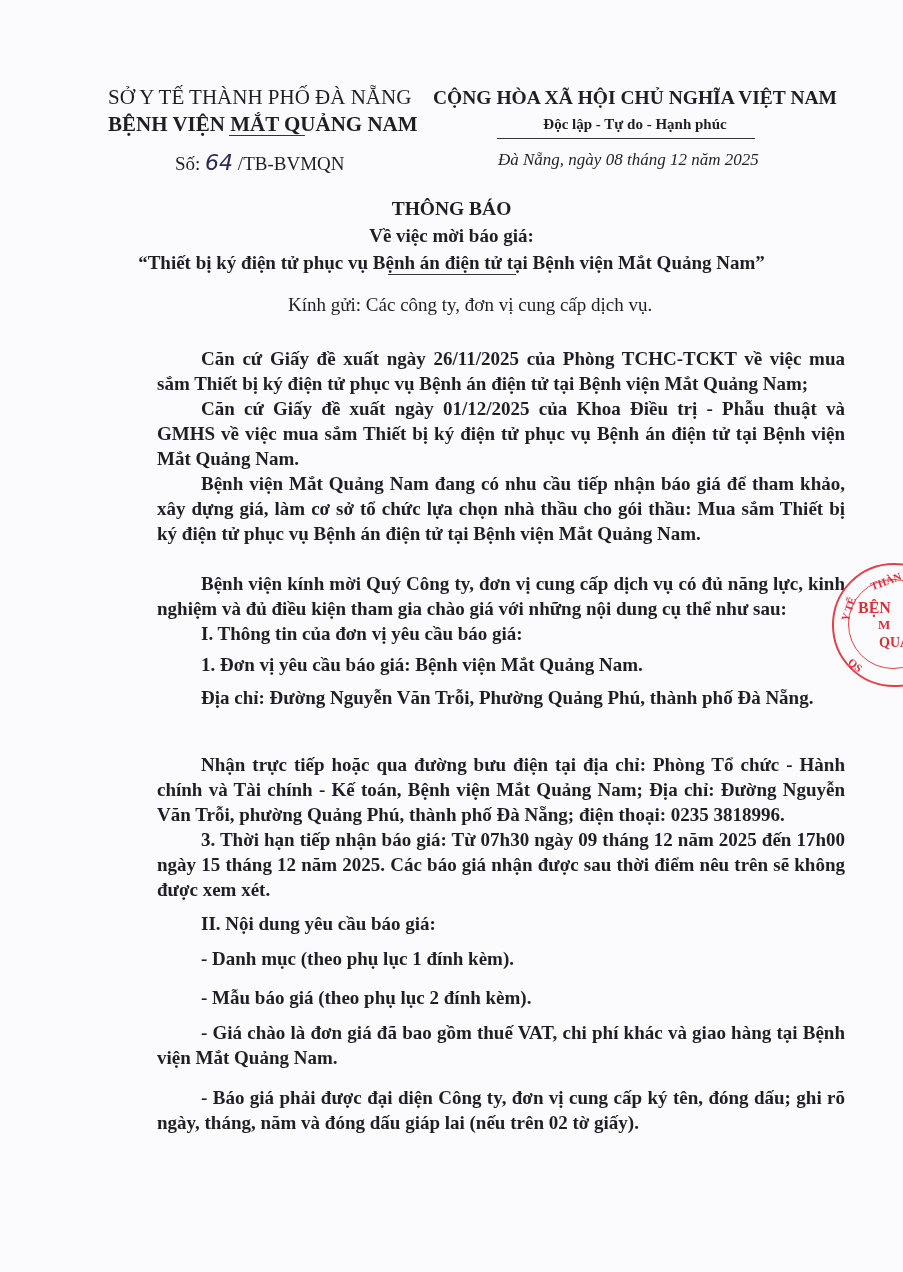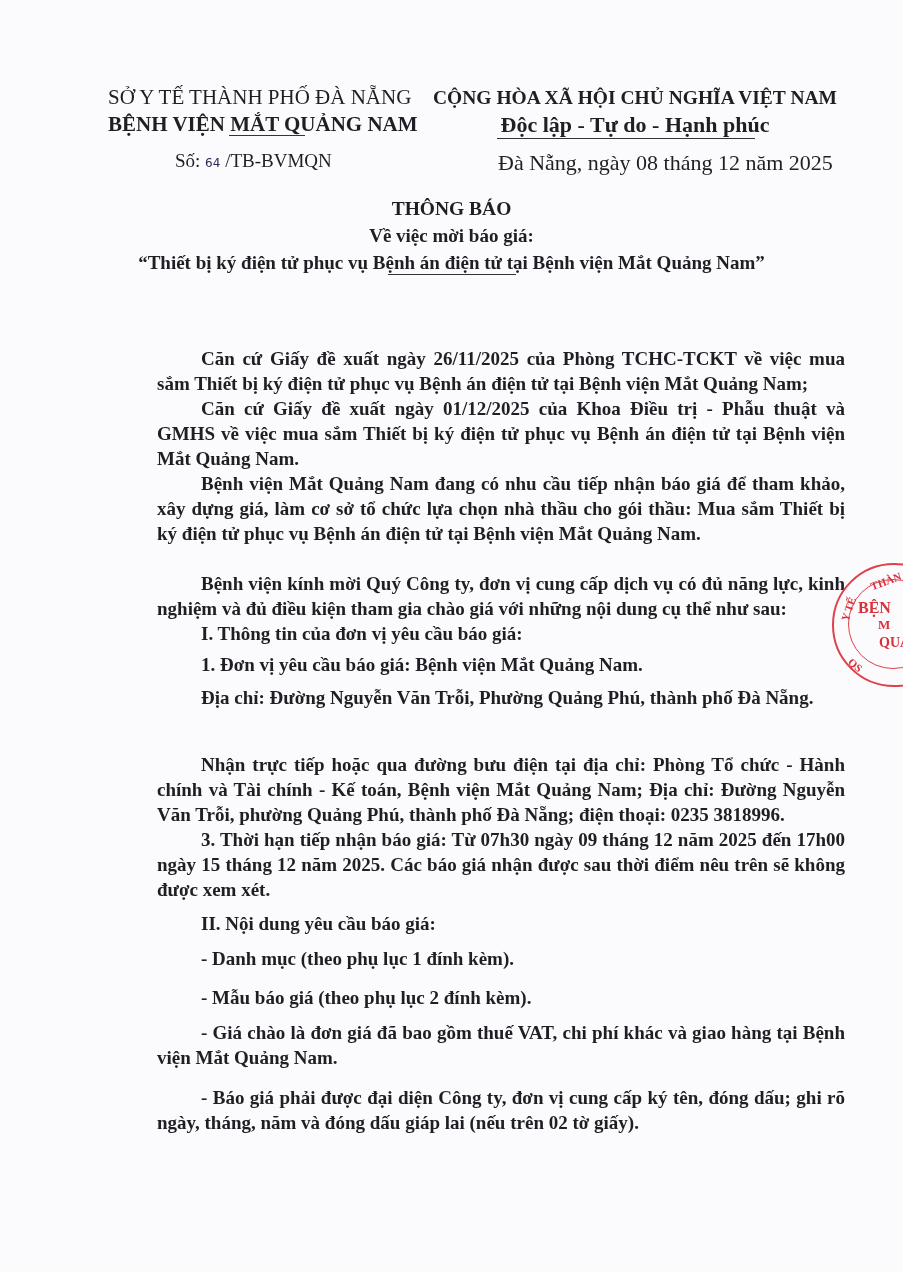--- a/index.html
+++ b/index.html
@@ -8,26 +8,26 @@
       background: #fbfbfd;
       font-family: "Liberation Serif", "DejaVu Serif", serif;
       color: #1e1e24;
       position: relative;
     }
     .page { position: absolute; left: 0; top: 0; width: 903px; height: 1272px; }
     .abs { position: absolute; white-space: nowrap; }
     .hdr-left { left: 108px; top: 84px; width: 300px; text-align: left; font-size: 21px; line-height: 27px; }
     .hdr-left .l2 { font-weight: bold; }
     .hdr-right { left: 420px; top: 84px; width: 430px; text-align: center; font-size: 19.5px; line-height: 27px; font-weight: bold; }
-    .hdr-right .l2 { font-size: 22px; }
+    .hdr-right .l2 { font-size: 15px; }
     .u1 { position: absolute; left: 229px; top: 135px; width: 76px; height: 1px; background: #333; }
     .u2 { position: absolute; left: 497px; top: 138px; width: 258px; height: 1px; background: #333; }
     .so { left: 175px; top: 150px; font-size: 19px; }
-    .so .num { font-family: "DejaVu Sans", sans-serif; font-size: 12px; color: #2a2a55; }
-    .date { left: 498px; top: 150px; font-size: 22px; }
+    .so .num { font-style: italic; font-family: "DejaVu Sans", sans-serif; font-size: 22px; color: #2a2a55; }
+    .date { left: 498px; top: 150px; font-size: 17px; font-style: italic; }
     .title { left: 0; width: 903px; text-align: center; font-weight: bold; }
     .t1 { top: 198px; font-size: 19.5px; }
     .t2 { top: 225px; font-size: 19px; }
     .t3 { top: 252px; font-size: 19px; }
     .u3 { position: absolute; left: 388px; top: 274px; width: 128px; height: 1px; background: #333; }
     .kinh { left: 288px; top: 294px; font-size: 19px; }
     .para { position: absolute; left: 157px; width: 688px; font-size: 19px; line-height: 25px; text-align: justify; white-space: normal; font-weight: bold; }
     .para .ind { display: inline-block; width: 44px; }
     .para.bold { font-weight: bold; }
     .stamp {
@@ -56,20 +56,21 @@
   <div class="u2"></div>
 
   <div class="abs so"><span>Số: </span><span class="num">64</span><span> /TB-BVMQN</span></div>
   <div class="abs date">Đà Nẵng, ngày 08 tháng 12 năm 2025</div>
 
   <div class="abs title t1">THÔNG BÁO</div>
   <div class="abs title t2">Về việc mời báo giá:</div>
   <div class="abs title t3">“Thiết bị ký điện tử phục vụ Bệnh án điện tử tại Bệnh viện Mắt Quảng Nam”</div>
   <div class="u3"></div>
 
+  <div class="abs kinh">Kính gửi:  Các công ty, đơn vị cung cấp dịch vụ.</div>
 
   <div class="para" style="top:346px;"><span class="ind"></span><span>Căn cứ Giấy đề xuất ngày 26/11/2025 của Phòng TCHC-TCKT về việc mua sắm Thiết bị ký điện tử phục vụ Bệnh án điện tử tại Bệnh viện Mắt Quảng Nam;</span></div>
   <div class="para" style="top:396px;"><span class="ind"></span><span>Căn cứ Giấy đề xuất ngày 01/12/2025 của Khoa Điều trị - Phẫu thuật và GMHS về việc mua sắm Thiết bị ký điện tử phục vụ Bệnh án điện tử tại Bệnh viện Mắt Quảng Nam.</span></div>
   <div class="para" style="top:471px;"><span class="ind"></span><span>Bệnh viện Mắt Quảng Nam đang có nhu cầu tiếp nhận báo giá để tham khảo, xây dựng giá, làm cơ sở tổ chức lựa chọn nhà thầu cho gói thầu: Mua sắm Thiết bị ký điện tử phục vụ Bệnh án điện tử tại Bệnh viện Mắt Quảng Nam.</span></div>
   <div class="para" style="top:571px;"><span class="ind"></span><span>Bệnh viện kính mời Quý Công ty, đơn vị cung cấp dịch vụ có đủ năng lực, kinh nghiệm và đủ điều kiện tham gia chào giá với những nội dung cụ thể như sau:</span></div>
 
   <div class="para bold" style="top:621px; left:201px; width:640px;">I. Thông tin của đơn vị yêu cầu báo giá:</div>
   <div class="para" style="top:652px; left:201px; width:640px;">1. Đơn vị yêu cầu báo giá: Bệnh viện Mắt Quảng Nam.</div>
   <div class="para" style="top:685px; left:201px; width:660px;">Địa chỉ: Đường Nguyễn Văn Trỗi, Phường Quảng Phú, thành phố Đà Nẵng.</div>
   <div class="para" style="top:752px;"><span class="ind"></span><span>Nhận trực tiếp hoặc qua đường bưu điện tại địa chỉ: Phòng Tổ chức - Hành chính và Tài chính - Kế toán, Bệnh viện Mắt Quảng Nam; Địa chỉ: Đường Nguyễn Văn Trỗi, phường Quảng Phú, thành phố Đà Nẵng; điện thoại: 0235 3818996.</span></div>

